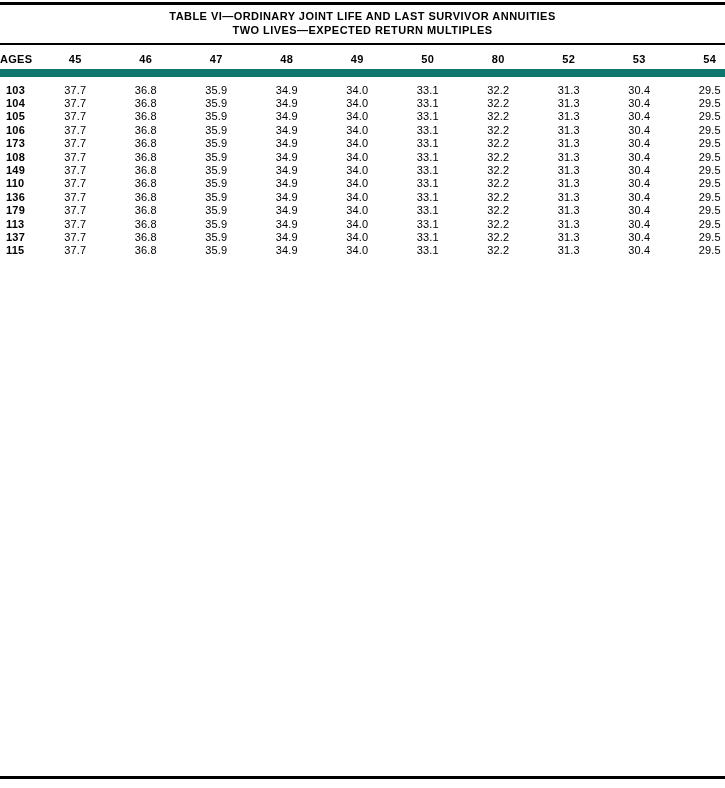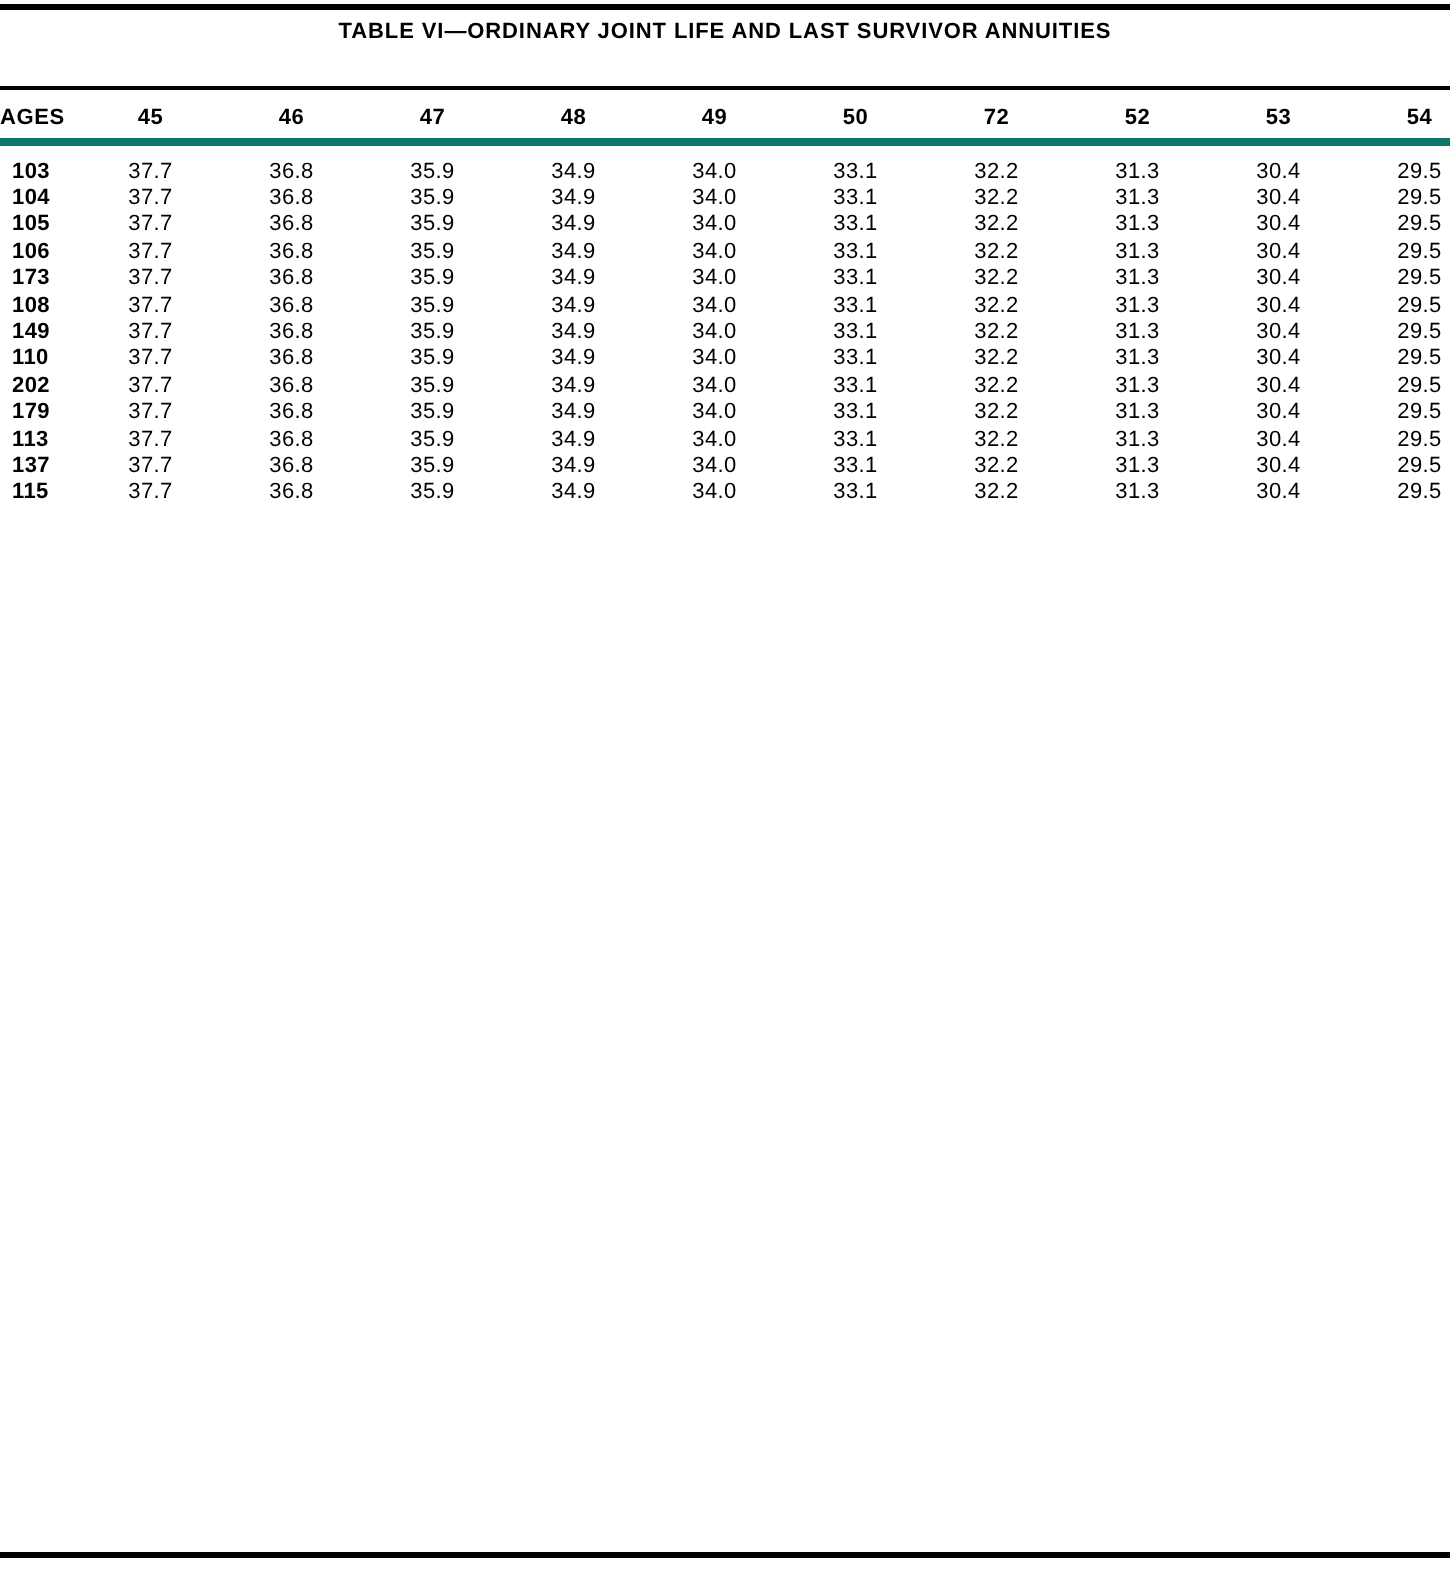--- a/index.html
+++ b/index.html
@@ -39,21 +39,21 @@
     left: 0;
     width: 745px; 
     border-collapse: collapse;
     table-layout: fixed;
   }
   col.ages-col { width: 40px; }
   col.num-col  { width: 70.5px; }
   th {
     height: 21px;
     padding: 0;
-    border-bottom: 4px solid #0f766e;
+    border-bottom: 8px solid #0f766e;
     font-size: 11px;
     font-weight: bold;
     text-align: center;
     vertical-align: middle;
     letter-spacing: 0.3px;
   }
   th.ages-header { text-align: left; }
   td {
     height: 13.4px;
     padding: 0;
@@ -69,20 +69,21 @@
   }
   tbody tr:first-child td { padding-top: 6px; margin-left: 48px; }
 </style>
 </head>
 <body>
 
 <div class="rule" id="top-rule"></div>
 
 <div class="title-block">
   <div>TABLE VI—ORDINARY JOINT LIFE AND LAST SURVIVOR ANNUITIES</div>
+  <div>TWO LIVES—EXPECTED RETURN MULTIPLES</div>
 </div>
 
 <div class="rule" id="title-rule"></div>
 
 <table>
   <colgroup>
       <col class="ages-col">
       <col class="num-col">
       <col class="num-col">
       <col class="num-col">
@@ -96,21 +97,21 @@
     </colgroup>
   <thead>
     <tr>
         <th class="ages-header">AGES</th>
         <th>45</th>
         <th>46</th>
         <th>47</th>
         <th>48</th>
         <th>49</th>
         <th>50</th>
-        <th>72</th>
+        <th>80</th>
         <th>52</th>
         <th>53</th>
         <th>54</th>
       </tr>
   </thead>
   <tbody>
       <tr>
         <td class="age-cell">103</td>
         <td>37.7</td>
         <td>36.8</td>
@@ -208,21 +209,21 @@
         <td>35.9</td>
         <td>34.9</td>
         <td>34.0</td>
         <td>33.1</td>
         <td>32.2</td>
         <td>31.3</td>
         <td>30.4</td>
         <td>29.5</td>
       </tr>
       <tr>
-        <td class="age-cell">202</td>
+        <td class="age-cell">136</td>
         <td>37.7</td>
         <td>36.8</td>
         <td>35.9</td>
         <td>34.9</td>
         <td>34.0</td>
         <td>33.1</td>
         <td>32.2</td>
         <td>31.3</td>
         <td>30.4</td>
         <td>29.5</td>

